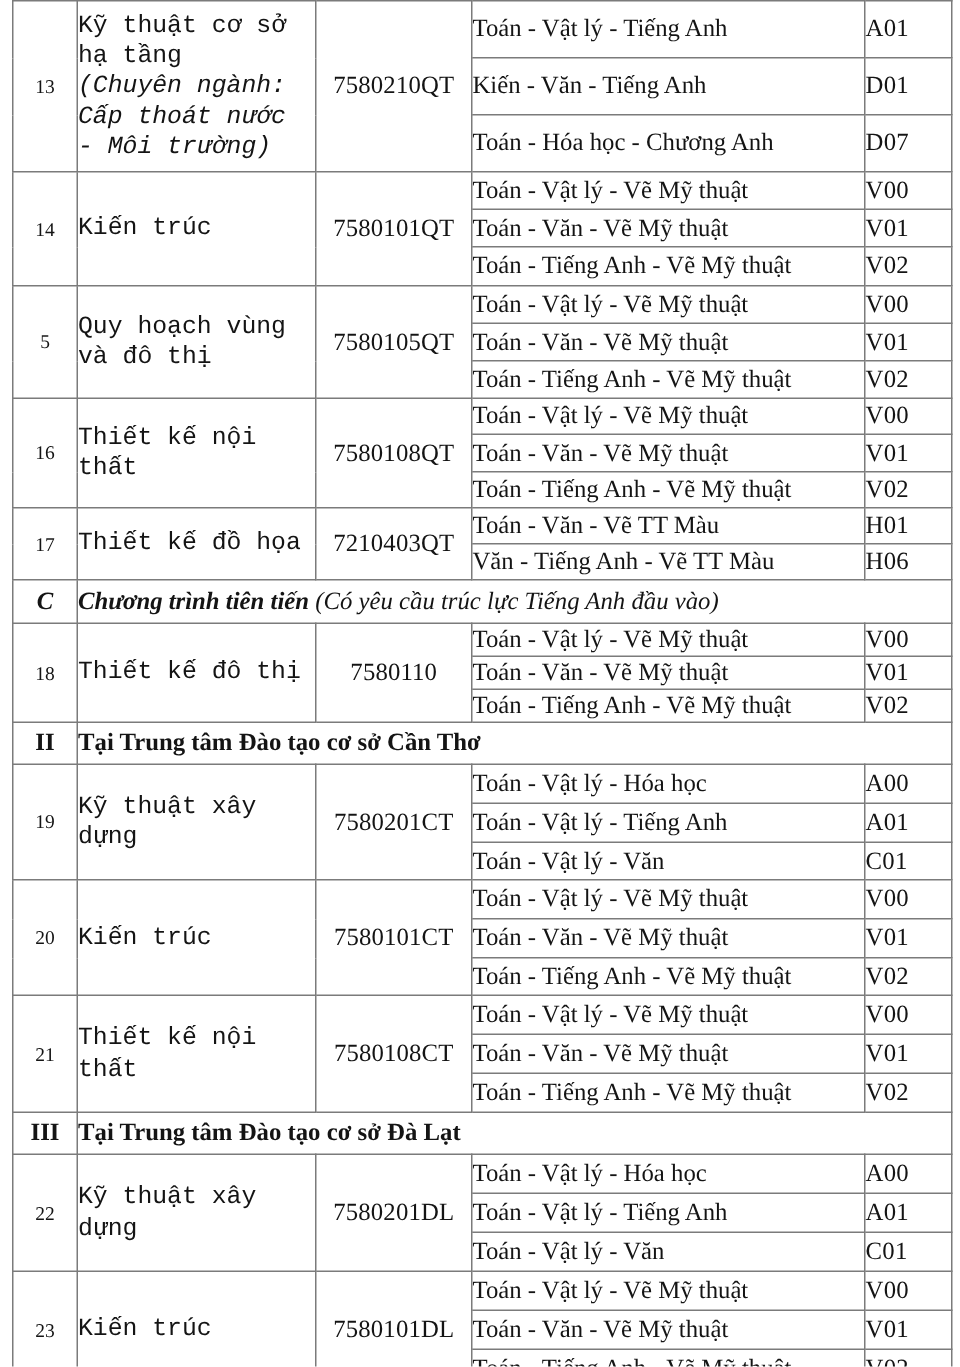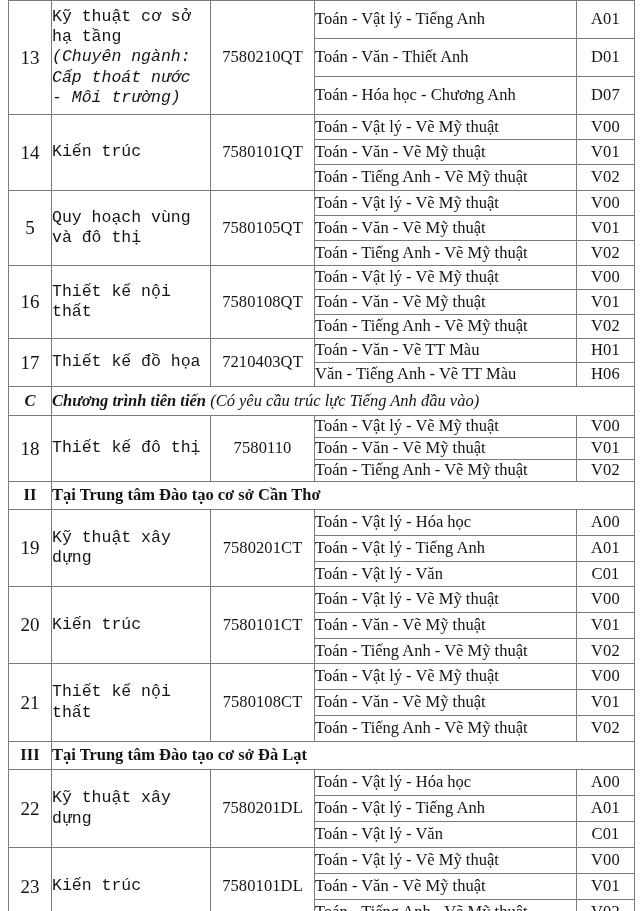--- a/index.html
+++ b/index.html
@@ -43,39 +43,39 @@
   
   col.c-stt    { width: 43px;  }
   col.c-name   { width: 159px; }
   col.c-code   { width: 104px; }
   col.c-combo  { width: 262px; }
   col.c-block  { width: 58px;  }
 
   
   .stt {
     text-align: center;
-    font-size: 19px;
+    font-size: 13px;
   }
   .name {
     text-align: left;
     padding: 2px 6px 2px 9px;
     font-family: Liberation Mono, monospace;
   }
   .code {
     text-align: center;
     font-size: 16.5px;
     letter-spacing: 0.1px;
   }
   .combo {
     text-align: left;
     padding: 2px 6px 2px 10px;
     white-space: nowrap;
   }
   .block {
-    text-align: center;
+    text-align: left;
     letter-spacing: 0.2px;
   }
 
   .name .sub {
     font-style: italic;
     display: block;
   }
 
   
   .sec-key {
@@ -115,21 +115,21 @@
     </colgroup>
     <tbody id="table-body">
         <tr style="height: 38px;">
           <td class="stt" rowspan="3">13</td>
           <td class="name" rowspan="3"><span>Kỹ thuật cơ sở hạ tầng</span><span class="sub">(Chuyên ngành: Cấp thoát nước - Môi trường)</span></td>
           <td class="code" rowspan="3">7580210QT</td>
           <td class="combo">Toán - Vật lý - Tiếng Anh</td>
           <td class="block">A01</td>
         </tr>
         <tr style="height: 38px;">
-          <td class="combo">Toán - Văn - Thiết Anh</td>
+          <td class="combo">Kiến - Văn - Tiếng Anh</td>
           <td class="block">D01</td>
         </tr>
         <tr style="height: 38px;">
           <td class="combo">Toán - Hóa học - Chương Anh</td>
           <td class="block">D07</td>
         </tr>
         <tr style="height: 25px;">
           <td class="stt" rowspan="3">14</td>
           <td class="name" rowspan="3"><span>Kiến trúc</span></td>
           <td class="code" rowspan="3">7580101QT</td>

